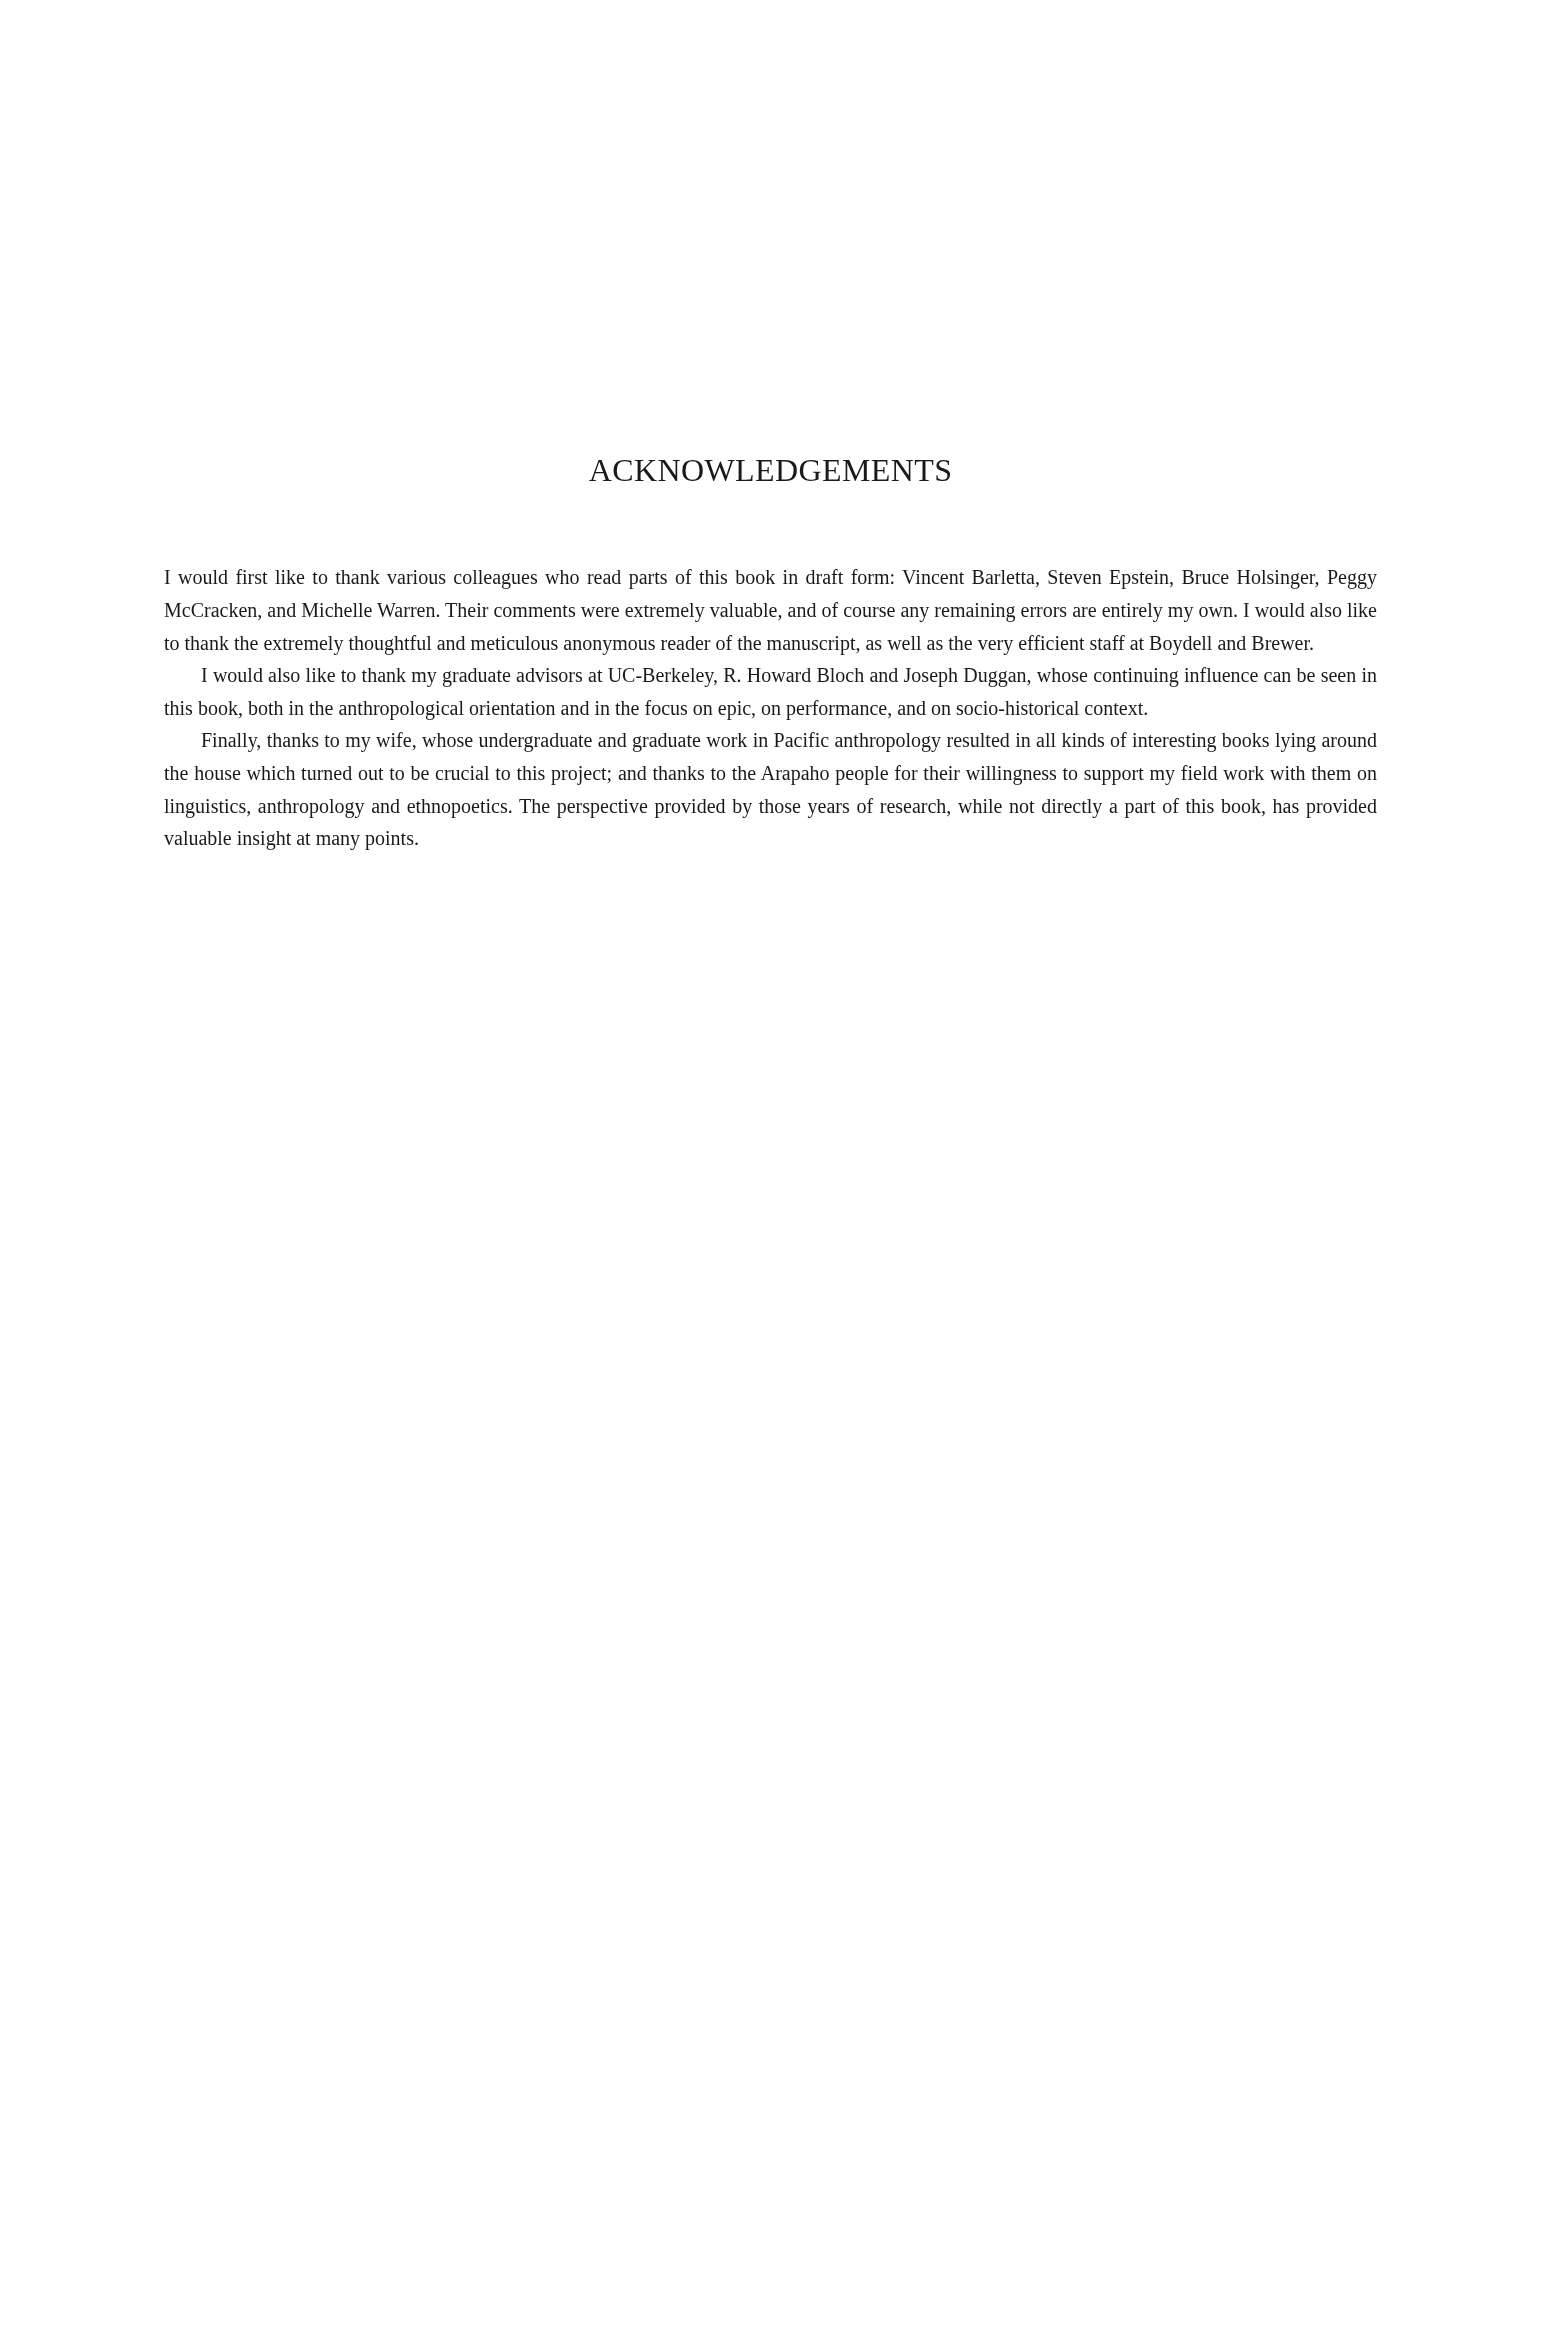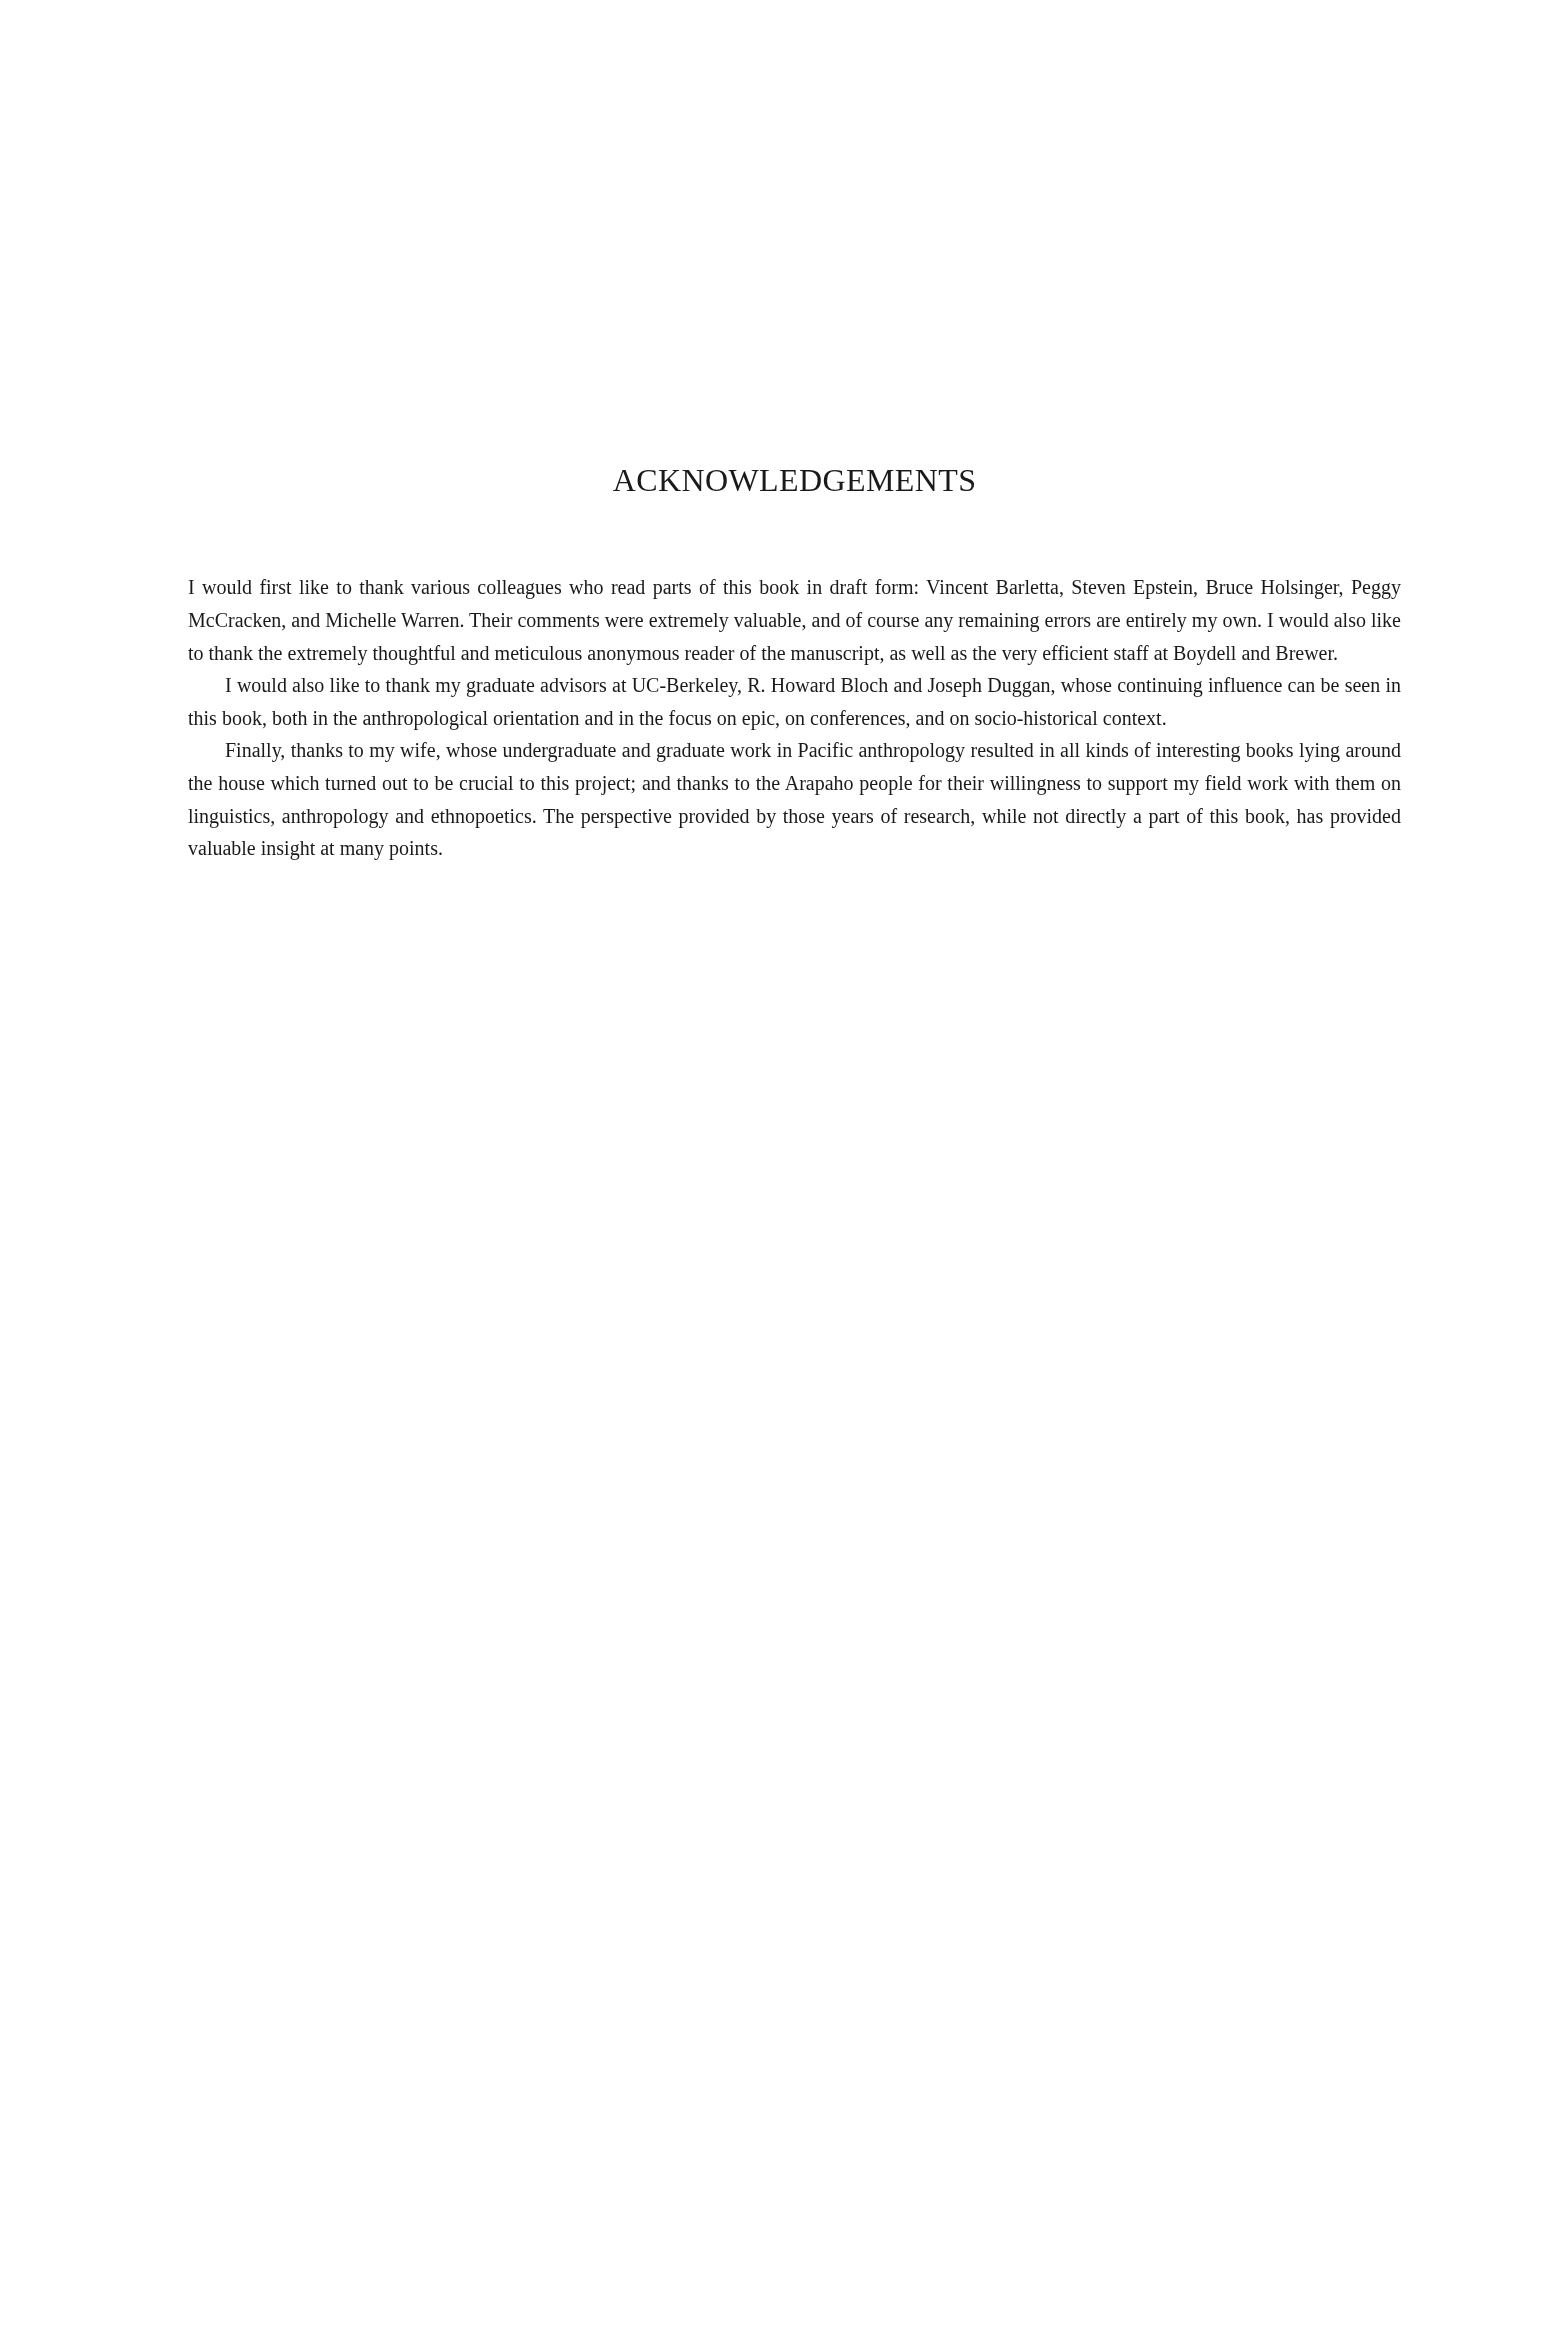--- a/index.html
+++ b/index.html
@@ -16,24 +16,23 @@
   }
   .page {
     position: relative;
     width: 1561px;
     height: 2330px;
     box-sizing: border-box;
     background: #ffffff;
   }
   .content {
     position: absolute;
-    left: 188px;
+    left: 164px;
     top: 451px;
     width: 1213px;
-    margin-top: 10px;
   }
   .page-heading {
     text-align: center;
     font-size: 32px;
     letter-spacing: 0.4px;
     font-weight: normal;
     margin: 0 0 72px 0;
     line-height: 1.2;
   }
   .body-text {
@@ -51,18 +50,18 @@
   }
 </style>
 </head>
 <body>
 
 <div class="page">
   <div class="content">
     <h1 class="page-heading">ACKNOWLEDGEMENTS</h1>
     <div class="body-text">
       <p>I would first like to thank various colleagues who read parts of this book in draft form: Vincent Barletta, Steven Epstein, Bruce Holsinger, Peggy McCracken, and Michelle Warren. Their comments were extremely valuable, and of course any remaining errors are entirely my own. I would also like to thank the extremely thoughtful and meticulous anonymous reader of the manuscript, as well as the very efficient staff at Boydell and Brewer.</p>
-      <p class="indented">I would also like to thank my graduate advisors at UC-Berkeley, R. Howard Bloch and Joseph Duggan, whose continuing influence can be seen in this book, both in the anthropological orientation and in the focus on epic, on conferences, and on socio-historical context.</p>
+      <p class="indented">I would also like to thank my graduate advisors at UC-Berkeley, R. Howard Bloch and Joseph Duggan, whose continuing influence can be seen in this book, both in the anthropological orientation and in the focus on epic, on performance, and on socio-historical context.</p>
       <p class="indented">Finally, thanks to my wife, whose undergraduate and graduate work in Pacific anthropology resulted in all kinds of interesting books lying around the house which turned out to be crucial to this project; and thanks to the Arapaho people for their willingness to support my field work with them on linguistics, anthropology and ethnopoetics. The perspective provided by those years of research, while not directly a part of this book, has provided valuable insight at many points.</p>
     </div>
   </div>
 </div>
 
 
 </body></html>

